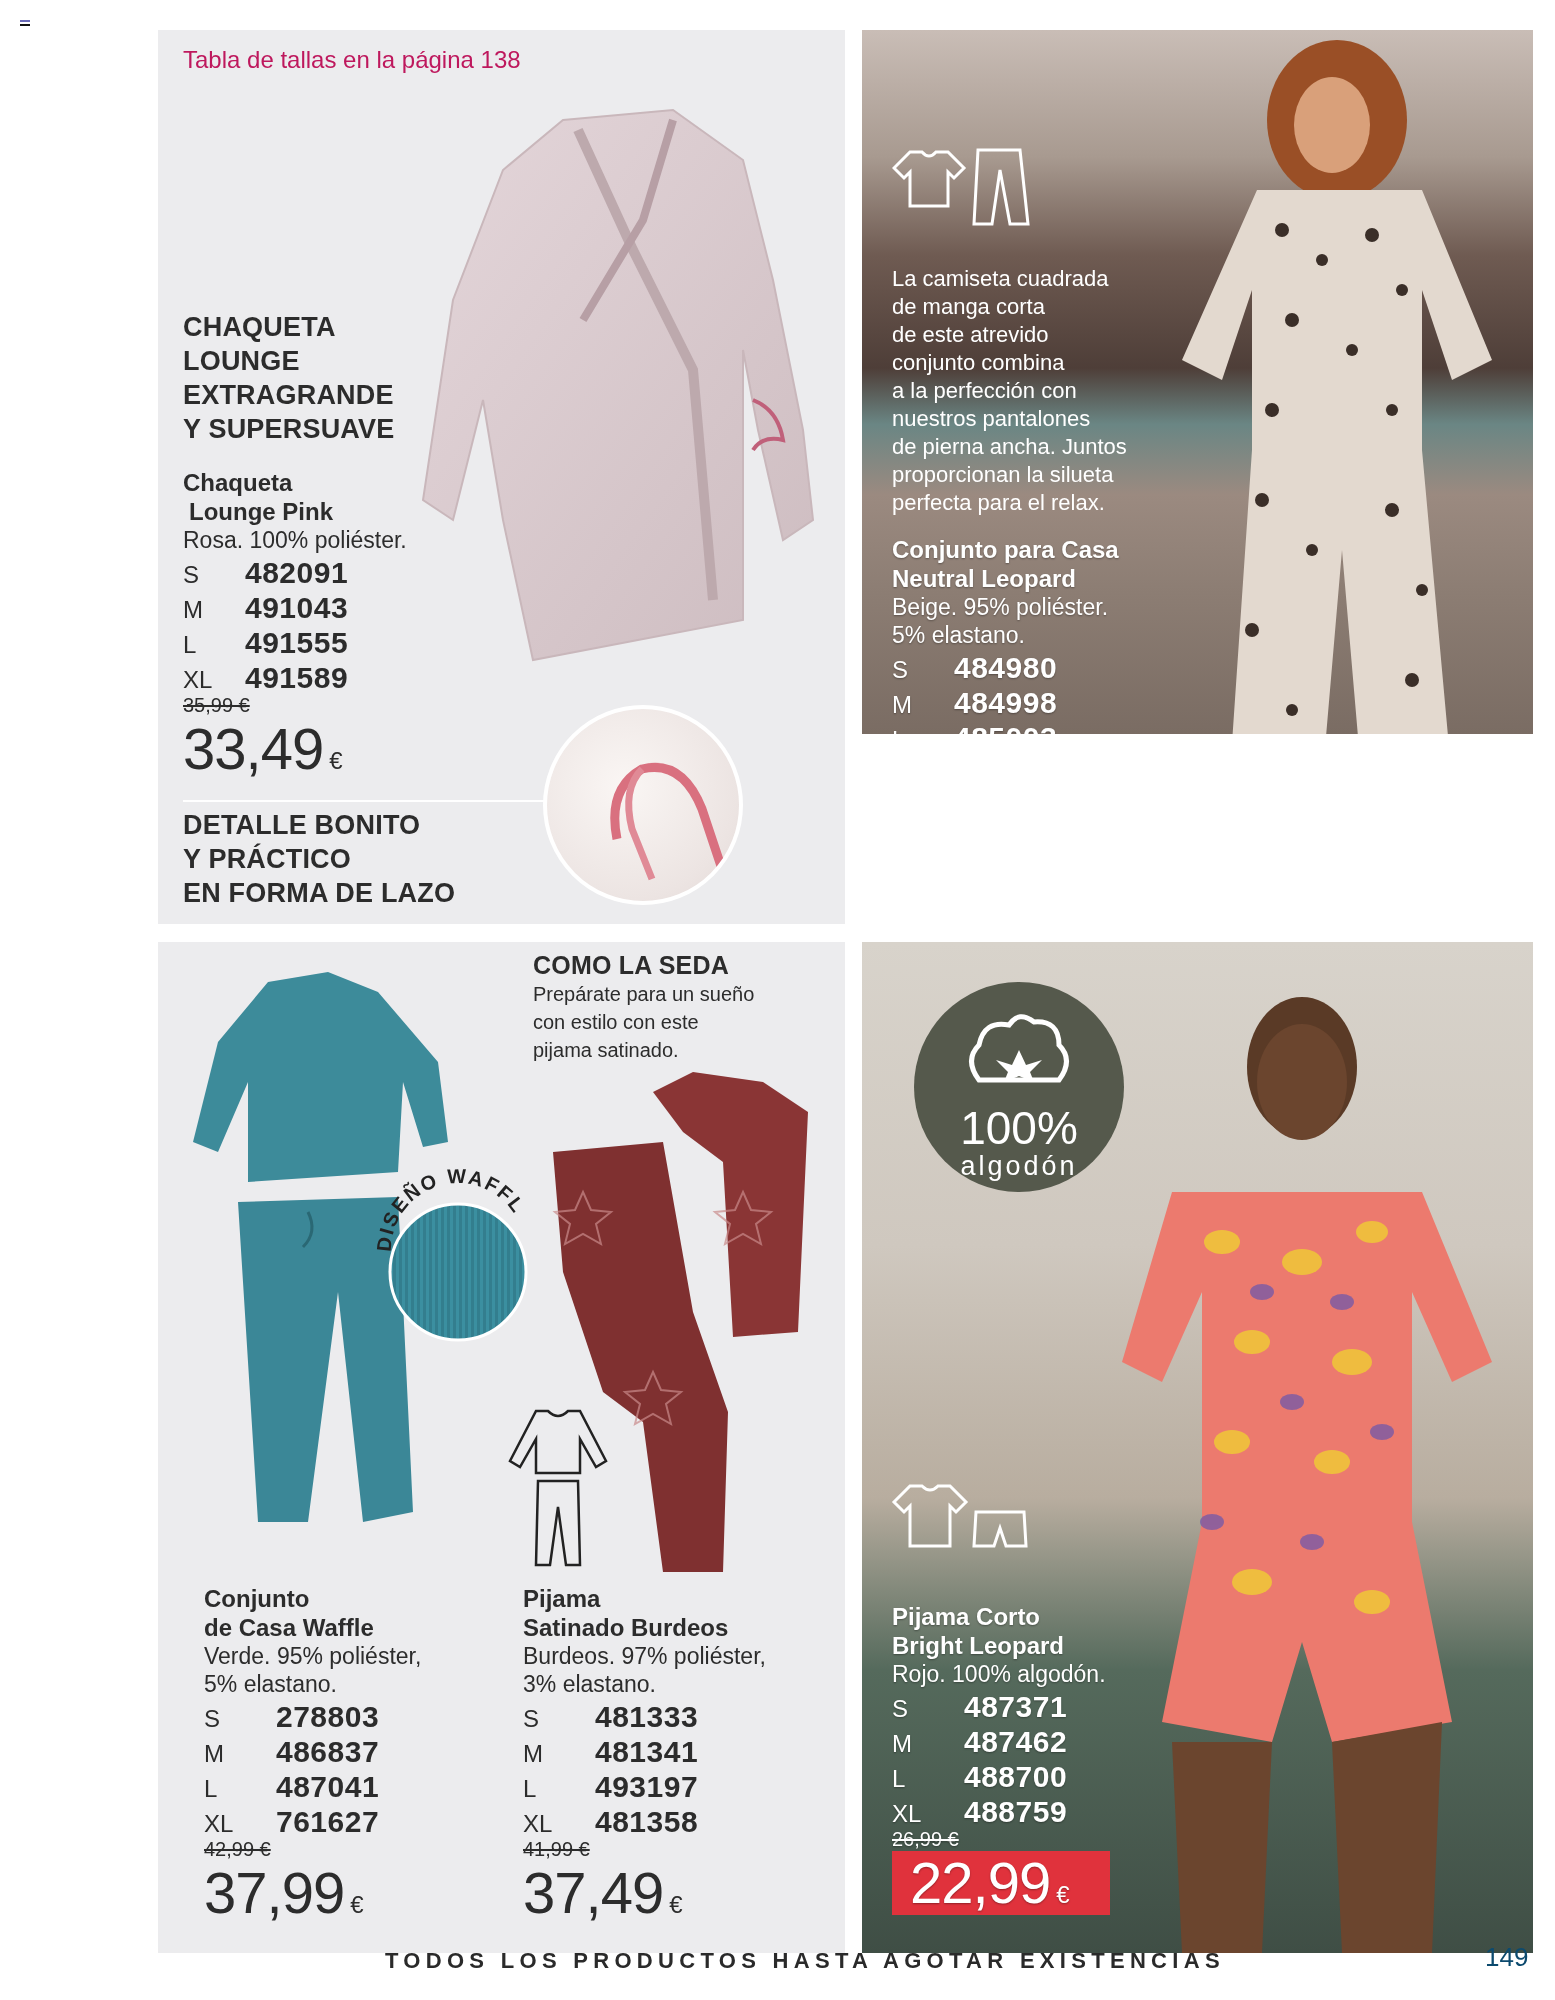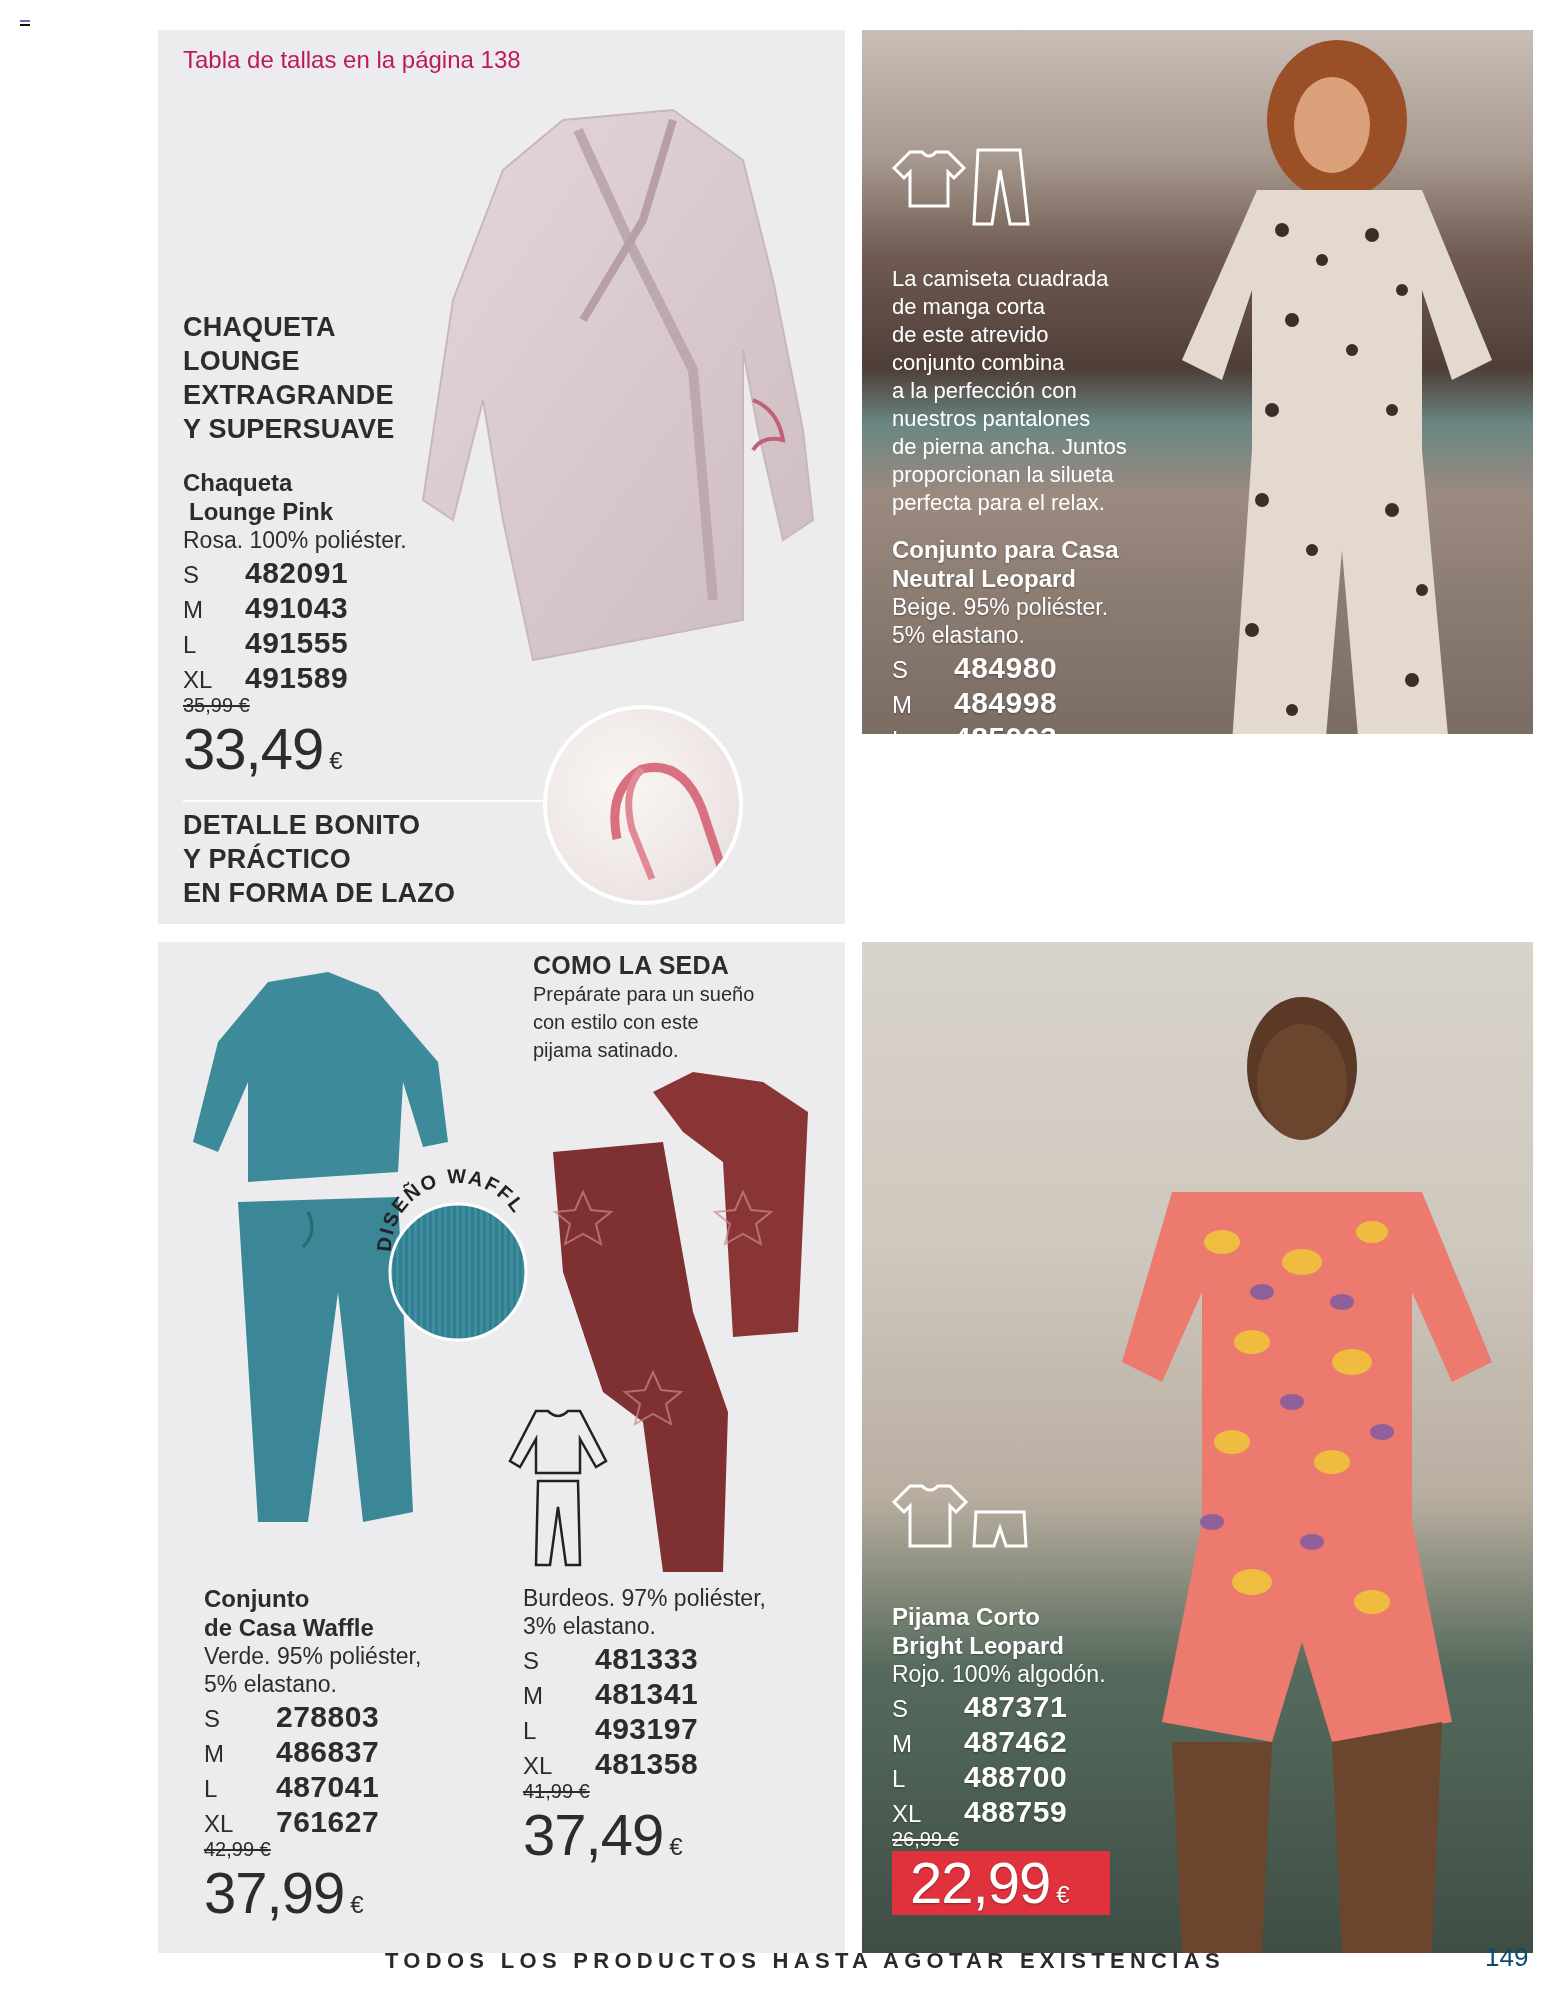--- a/index.html
+++ b/index.html
@@ -307,20 +307,24 @@
       <div class="size-row">
           <span class="size-label">XL</span>
           <span class="size-code">761627</span>
         </div>
     </div>
     <div class="old-price">42,99 €</div>
     <div class="price"><span>37,99</span><span class="cur">€</span></div>
   </div>
 
   <div class="p3-block-b dark-text">
+    <div class="pname">
+      <div>Pijama</div>
+      <div>Satinado Burdeos</div>
+    </div>
     <div class="pdesc">
       <div>Burdeos. 97% poliéster,</div>
       <div>3% elastano.</div>
     </div>
     <div class="sizes">
       <div class="size-row">
           <span class="size-label">S</span>
           <span class="size-code">481333</span>
         </div>
       <div class="size-row">
@@ -362,20 +366,28 @@
         <ellipse cx="290" cy="340" rx="12" ry="8"></ellipse>
         <ellipse cx="240" cy="440" rx="12" ry="8"></ellipse>
       <ellipse cx="330" cy="470" rx="12" ry="8"></ellipse>
         <ellipse cx="160" cy="560" rx="12" ry="8"></ellipse>
         <ellipse cx="260" cy="580" rx="12" ry="8"></ellipse>
     </g>
     <path d="M120 780 L220 780 L210 991 L130 991 Z" fill="#6b452e"></path>
     <path d="M280 780 L390 760 L380 991 L290 991 Z" fill="#6b452e"></path>
   </svg>
 
+  <div class="cotton-badge">
+    <svg width="110" height="90" viewBox="0 0 110 90">
+      <path d="M15 70 Q0 50 15 35 Q20 10 45 15 Q55 0 70 12 Q95 10 95 35 Q110 50 95 70 Z" fill="none" stroke="#fff" stroke-width="5"></path>
+      <path d="M55 40 L62 55 L78 50 L66 62 L70 72 L55 66 L40 72 L44 62 L32 50 L48 55 Z" fill="#fff"></path>
+    </svg>
+    <div class="pct">100%</div>
+    <div class="lbl">algodón</div>
+  </div>
 
   <div class="p4-icons">
     <svg width="140" height="70" viewBox="0 0 140 70">
       <g fill="none" stroke="#fff" stroke-width="3">
         <path d="M20 4 L32 4 Q40 12 48 4 L60 4 L76 20 L66 30 L60 24 L60 64 L20 64 L20 24 L14 30 L4 20 Z"></path>
       </g>
       <g fill="none" stroke="#fff" stroke-width="3">
         <path d="M86 30 L134 30 L136 64 L116 64 L110 46 L104 64 L84 64 Z"></path>
       </g>
     </svg>

